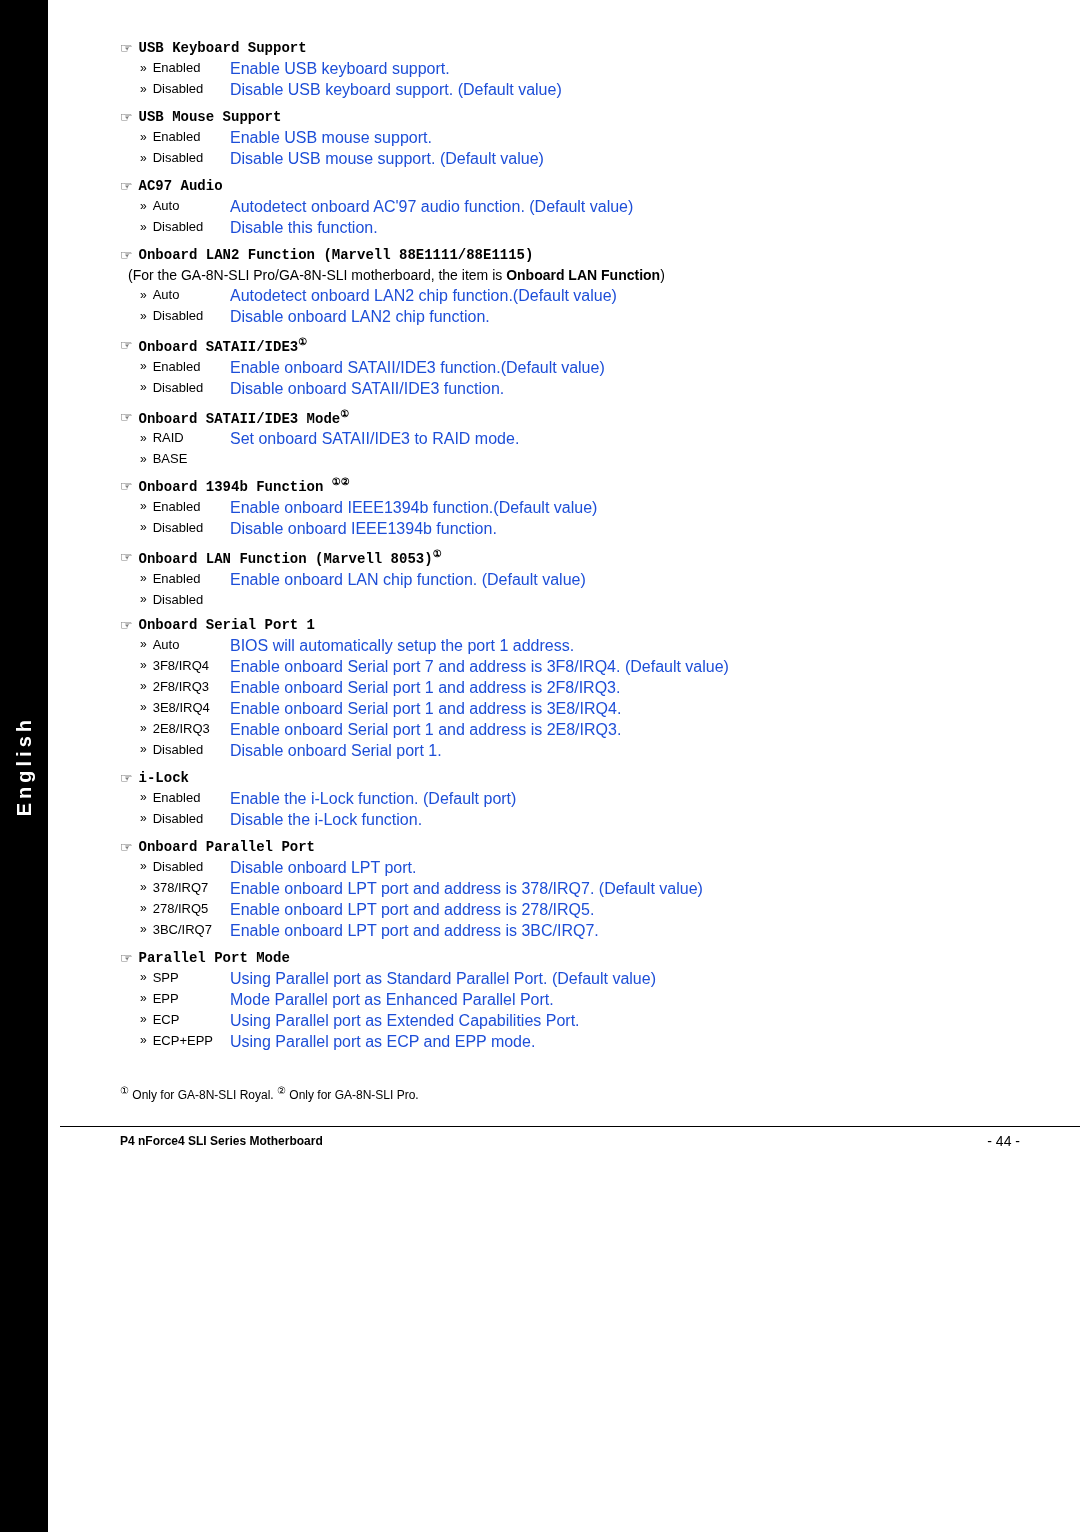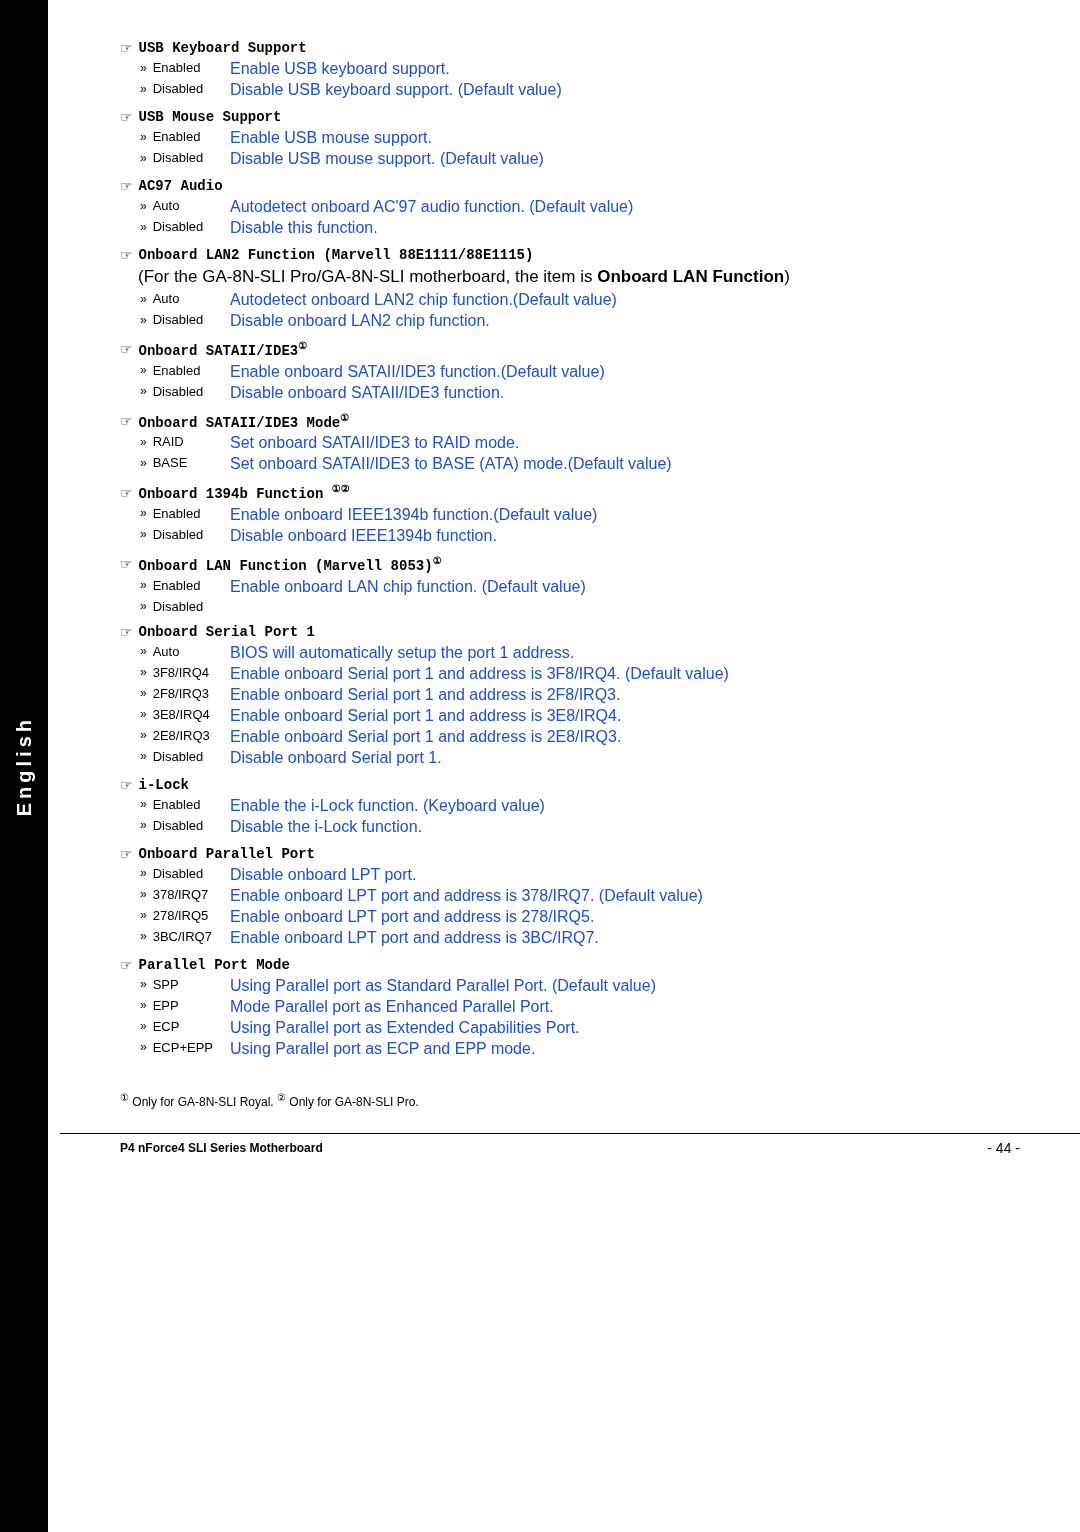--- a/index.html
+++ b/index.html
@@ -59,23 +59,23 @@
     }
 
     .section-title {
       font-size: 14px;
       font-weight: bold;
       color: #000;
       font-family: Liberation Mono, monospace;
     }
 
     .section-note {
-      margin-left: 18px;
+      margin-left: 8px;
       margin-bottom: 4px;
-      font-size: 17px;
+      font-size: 14px;
       color: #000;
     }
 
     .section-note b {
       font-weight: bold;
     }
 
     .item-row {
       display: flex;
       align-items: flex-start;
@@ -218,21 +218,20 @@
       <div class="section-header">
         <span class="arrow-icon">☞</span>
         <span class="section-title">Onboard SATAII/IDE3 Mode<sup>①</sup></span>
       </div>
       <div class="item-row">
         <span class="item-bullet"><span class="bullet-arrows">»</span>RAID</span>
         <span class="item-desc">Set onboard SATAII/IDE3 to RAID mode.</span>
       </div>
       <div class="item-row">
         <span class="item-bullet"><span class="bullet-arrows">»</span>BASE</span>
-        <span class="item-desc">Set onboard SATAII/IDE3 to BASE (ATA) mode.(Default value)</span>
       </div>
     </div>
     <div class="section">
       <div class="section-header">
         <span class="arrow-icon">☞</span>
         <span class="section-title">Onboard 1394b Function <sup>①②</sup></span>
       </div>
       <div class="item-row">
         <span class="item-bullet"><span class="bullet-arrows">»</span>Enabled</span>
         <span class="item-desc">Enable onboard IEEE1394b function.(Default value)</span>
@@ -259,21 +258,21 @@
       <div class="section-header">
         <span class="arrow-icon">☞</span>
         <span class="section-title">Onboard Serial Port 1</span>
       </div>
       <div class="item-row">
         <span class="item-bullet"><span class="bullet-arrows">»</span>Auto</span>
         <span class="item-desc">BIOS will automatically setup the port 1 address.</span>
       </div>
       <div class="item-row">
         <span class="item-bullet"><span class="bullet-arrows">»</span>3F8/IRQ4</span>
-        <span class="item-desc">Enable onboard Serial port 1 and address is 3F8/IRQ4. (Default value)</span>
+        <span class="item-desc">Enable onboard Serial port 7 and address is 3F8/IRQ4. (Default value)</span>
       </div>
       <div class="item-row">
         <span class="item-bullet"><span class="bullet-arrows">»</span>2F8/IRQ3</span>
         <span class="item-desc">Enable onboard Serial port 1 and address is 2F8/IRQ3.</span>
       </div>
       <div class="item-row">
         <span class="item-bullet"><span class="bullet-arrows">»</span>3E8/IRQ4</span>
         <span class="item-desc">Enable onboard Serial port 1 and address is 3E8/IRQ4.</span>
       </div>
       <div class="item-row">
@@ -285,21 +284,21 @@
         <span class="item-desc">Disable onboard Serial port 1.</span>
       </div>
     </div>
     <div class="section">
       <div class="section-header">
         <span class="arrow-icon">☞</span>
         <span class="section-title">i-Lock</span>
       </div>
       <div class="item-row">
         <span class="item-bullet"><span class="bullet-arrows">»</span>Enabled</span>
-        <span class="item-desc">Enable the i-Lock function. (Keyboard value)</span>
+        <span class="item-desc">Enable the i-Lock function. (Default port)</span>
       </div>
       <div class="item-row">
         <span class="item-bullet"><span class="bullet-arrows">»</span>Disabled</span>
         <span class="item-desc">Disable the i-Lock function.</span>
       </div>
     </div>
     <div class="section">
       <div class="section-header">
         <span class="arrow-icon">☞</span>
         <span class="section-title">Onboard Parallel Port</span>

